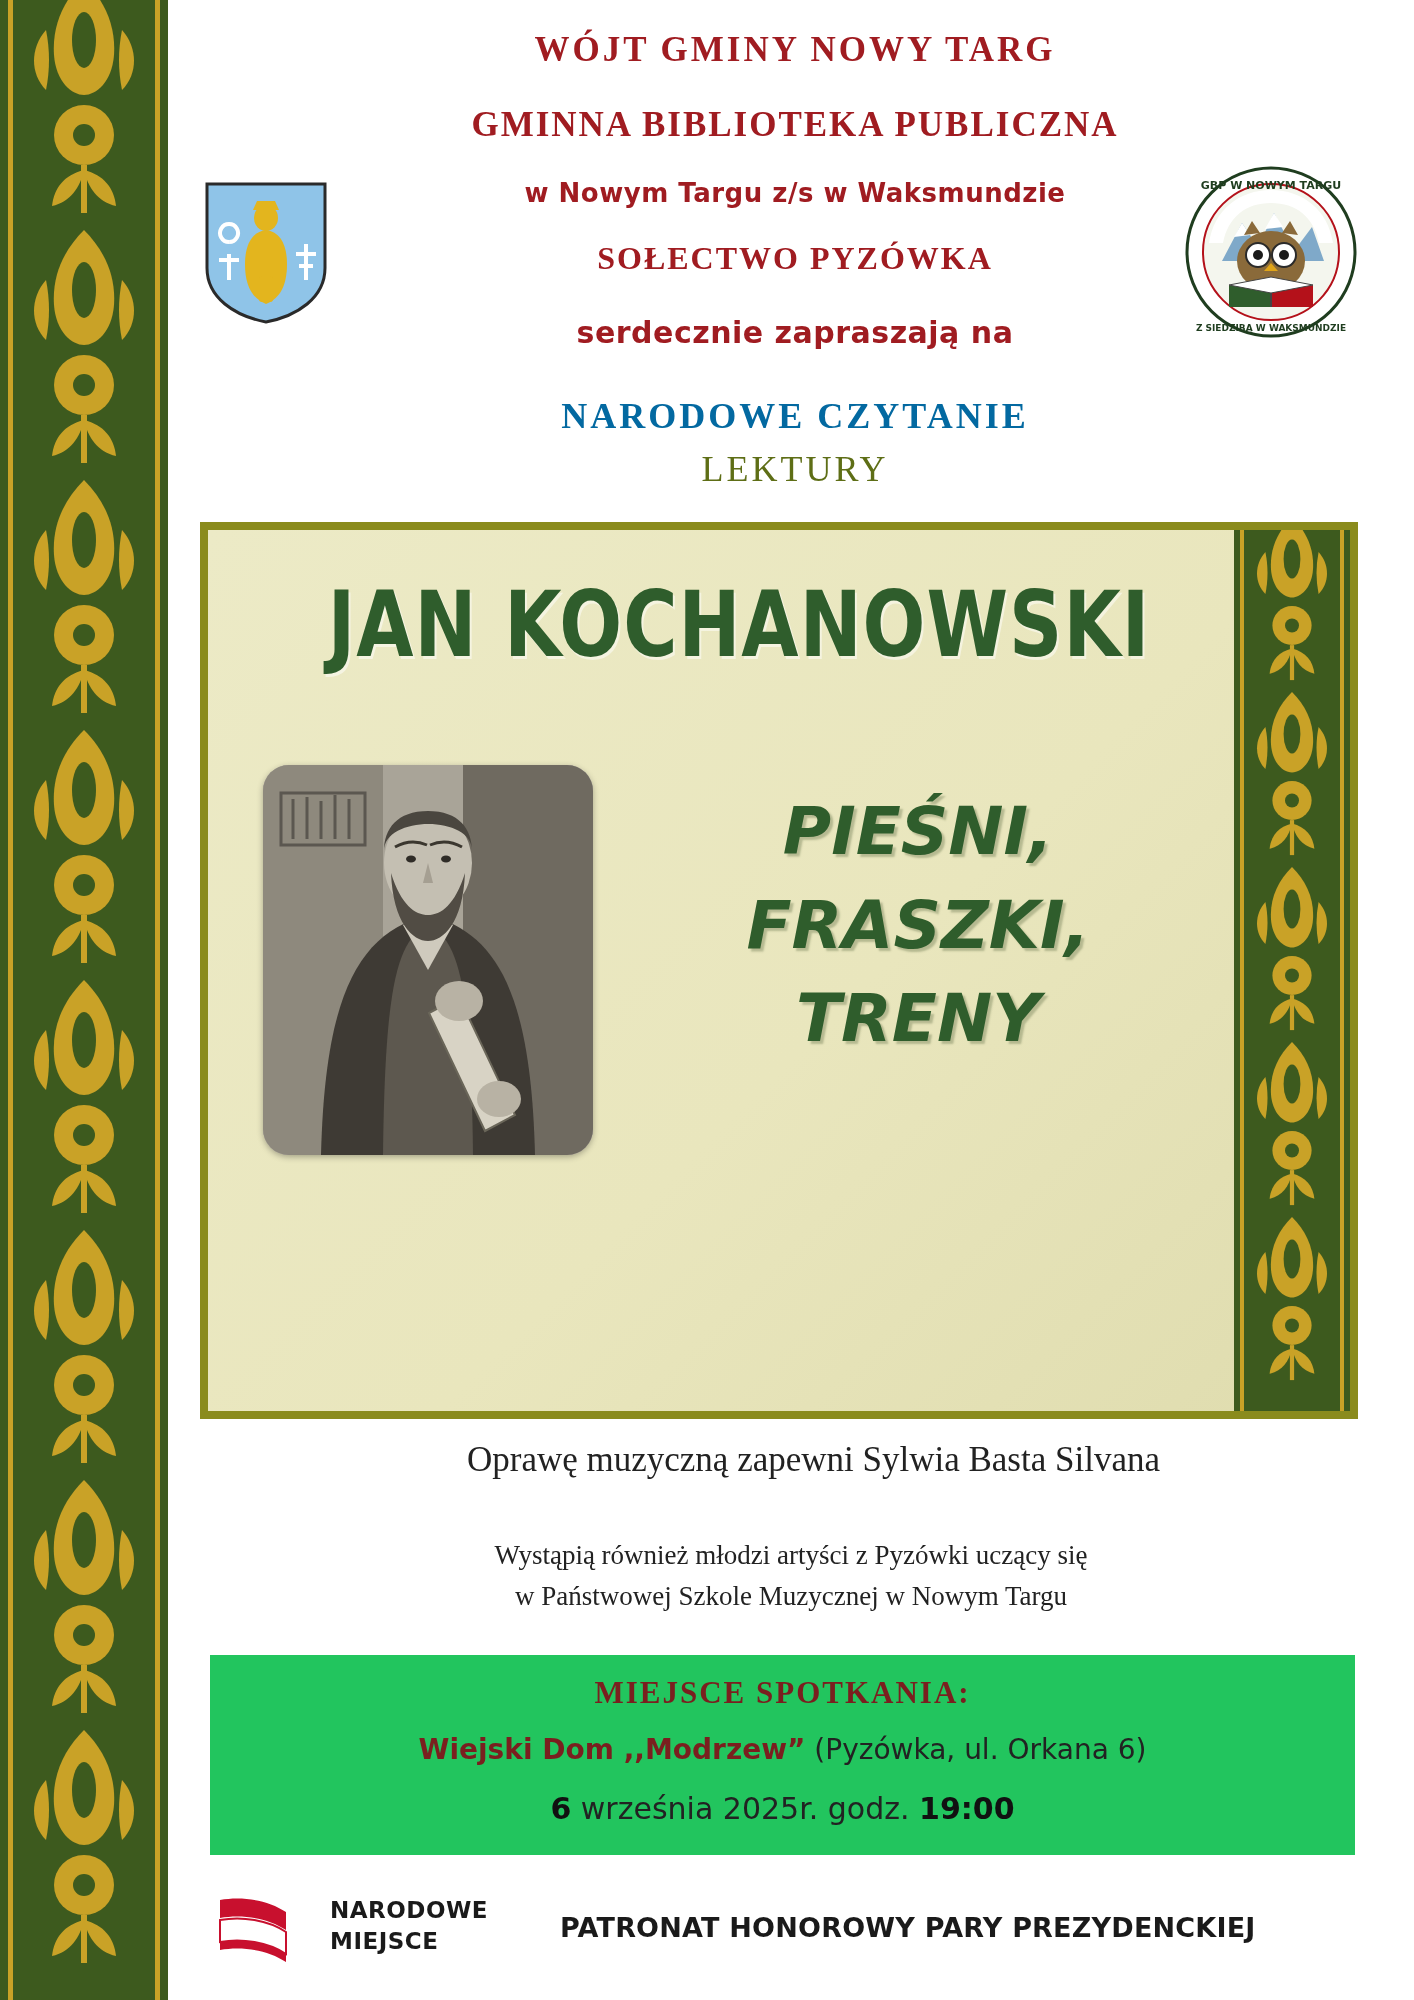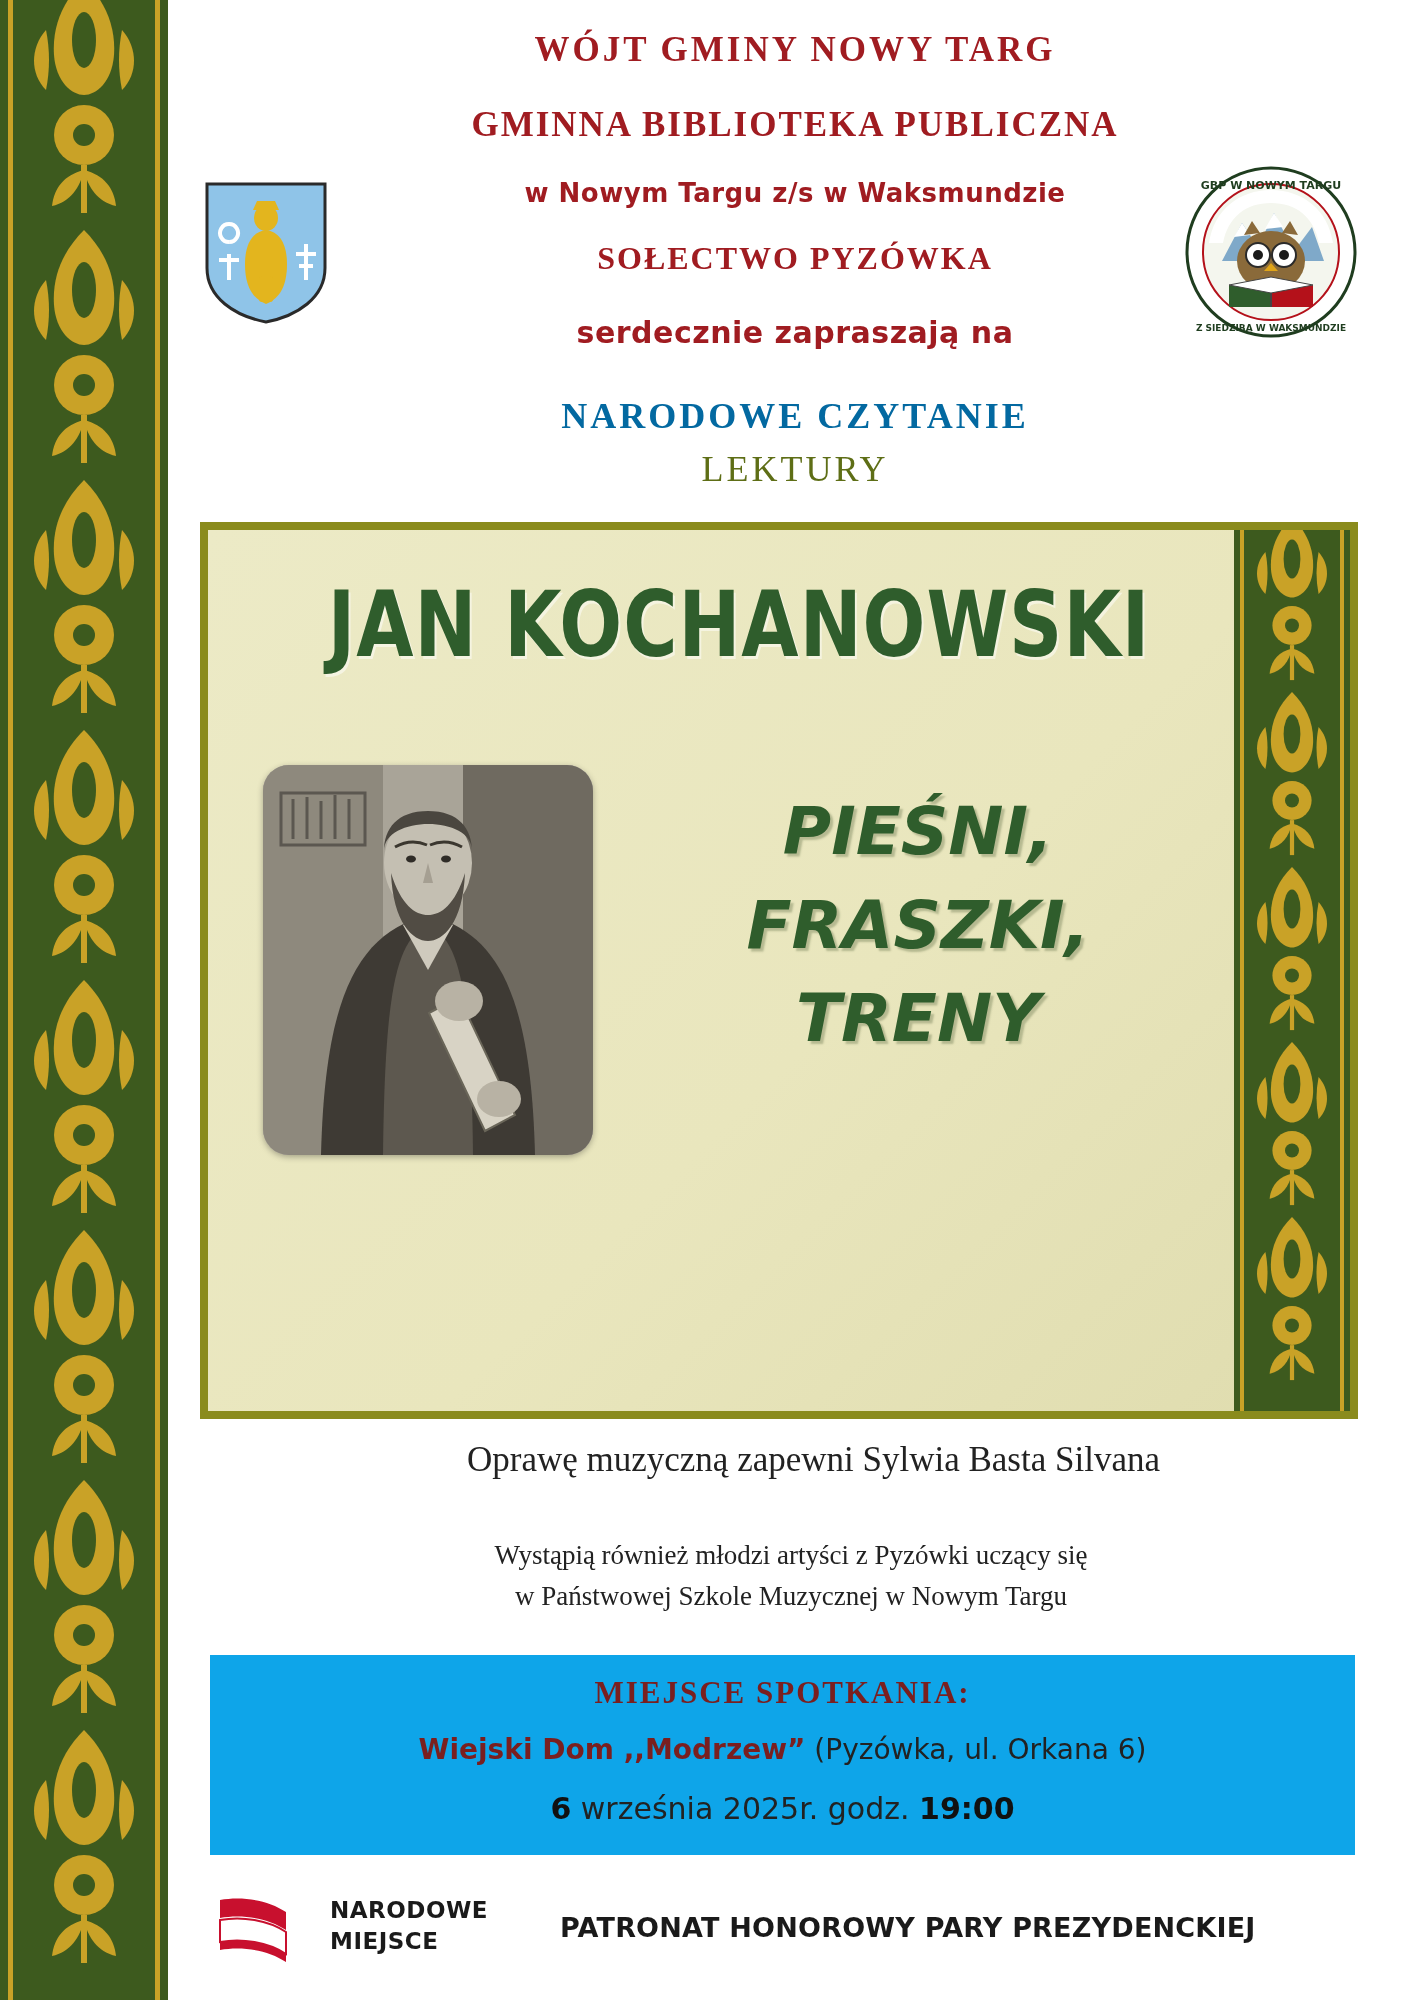--- a/index.html
+++ b/index.html
@@ -220,21 +220,21 @@
     color: #222222;
     font-family: "Liberation Serif", serif;
   }
 
   .meeting-box {
     position: absolute;
     top: 1655px;
     left: 210px;
     width: 1145px;
     height: 200px;
-    background: #0ea5e9;
+    background: #22c55e;
   }
   .meet-title {
     position: absolute; top: 20px; left: 0; right: 0;
     text-align: center; font-size: 31px; font-weight: bold;
     color: #7a1f1f; letter-spacing: 2px;
     font-family: "Liberation Serif", serif;
   }
   .meet-place {
     position: absolute; top: 78px; left: 0; right: 0;
     text-align: center; font-size: 28px;

